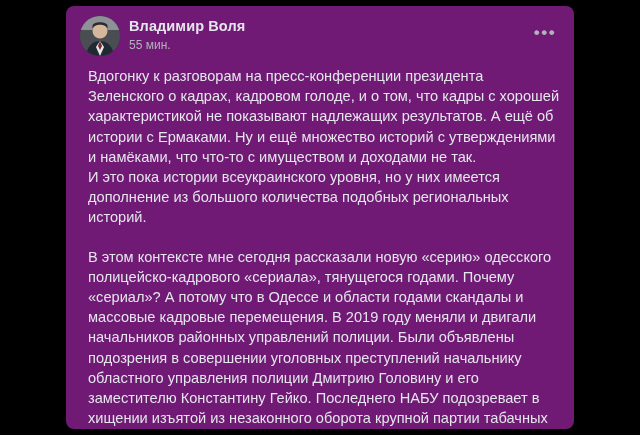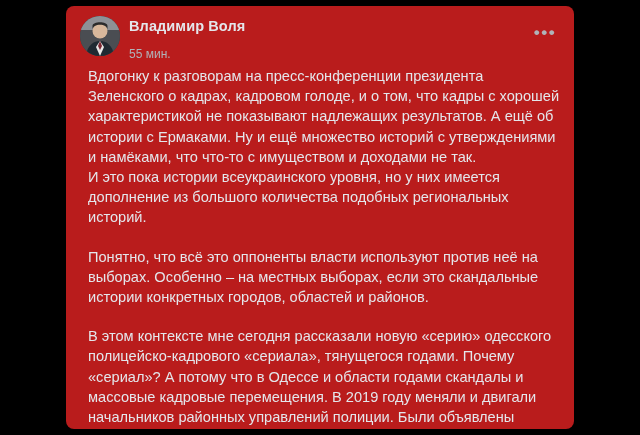--- a/index.html
+++ b/index.html
@@ -12,21 +12,21 @@
     height: 435px;
     overflow: hidden;
     font-family: "Liberation Sans", sans-serif;
   }
   .post-card {
     position: absolute;
     left: 66px;
     top: 6px;
     width: 508px;
     height: 423px;
-    background: #b91c1c;
+    background: #701a75;
     border-radius: 8px;
     box-sizing: border-box;
     padding: 10px 14px 0 14px;
     overflow: hidden;
   }
   .post-header {
     display: flex;
     align-items: flex-start;
     height: 46px;
   }
@@ -48,21 +48,21 @@
   .author-name {
     color: #e4e6eb;
     font-size: 14.5px;
     font-weight: bold;
     line-height: 18px;
     letter-spacing: 0.1px;
   }
   .meta-row {
     display: flex;
     align-items: flex-end;
-    margin-top: 12px;
+    margin-top: 3px;
   }
   .timestamp {
     color: #b0b3b8;
     font-size: 12px;
     line-height: 15px;
   }
   .menu-button {
     width: 30px;
     height: 30px;
     border-radius: 50%;
@@ -118,17 +118,16 @@
       </div>
     </div>
     <div class="menu-button">
       <span class="dots">•••</span>
     </div>
   </div>
 
   <div class="post-body">
     <p class="para">Вдогонку к разговорам на пресс-конференции президента Зеленского о кадрах, кадровом голоде, и о том, что кадры с хорошей характеристикой не показывают надлежащих результатов. А ещё об истории с Ермаками. Ну и ещё множество историй с утверждениями и намёками, что что-то с имуществом и доходами не так.
 И это пока истории всеукраинского уровня, но у них имеется дополнение из большого количества подобных региональных историй.</p>
-    <p class="para gap">Понятно, что всё это оппоненты власти используют против неё на выборах. Особенно – на местных выборах, если это скандальные истории конкретных городов, областей и районов.</p>
     <p class="para gap">В этом контексте мне сегодня рассказали новую «серию» одесского полицейско-кадрового «сериала», тянущегося годами. Почему «сериал»? А потому что в Одессе и области годами скандалы и массовые кадровые перемещения. В 2019 году меняли и двигали начальников районных управлений полиции. Были объявлены подозрения в совершении уголовных преступлений начальнику областного управления полиции Дмитрию Головину и его заместителю Константину Гейко. Последнего НАБУ подозревает в хищении изъятой из незаконного оборота крупной партии табачных изделий, за что он был задержан. (Об этом было много сообщений в СМИ).</p>
   </div>
 
 </div>
 
 </body></html>

